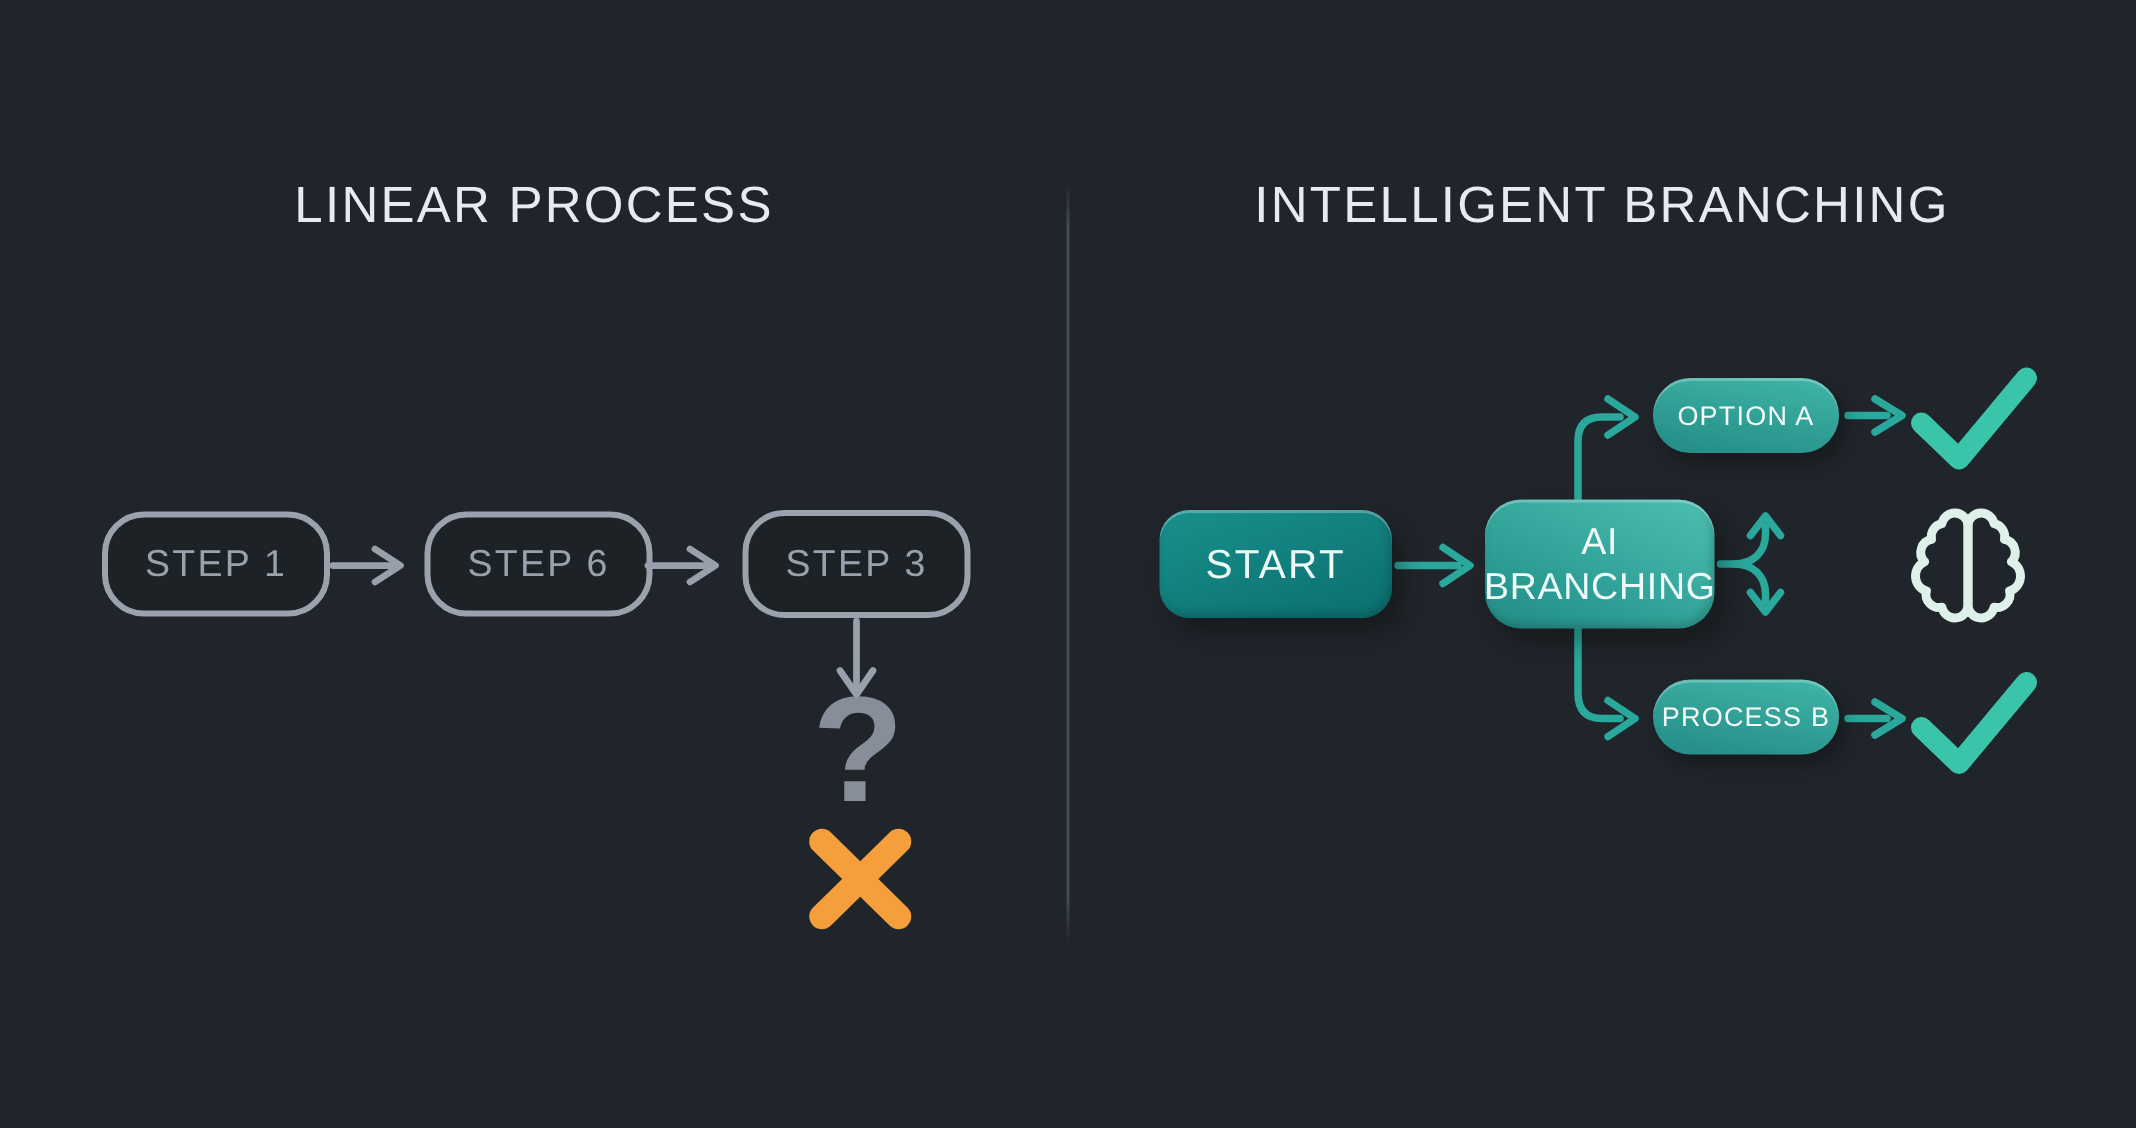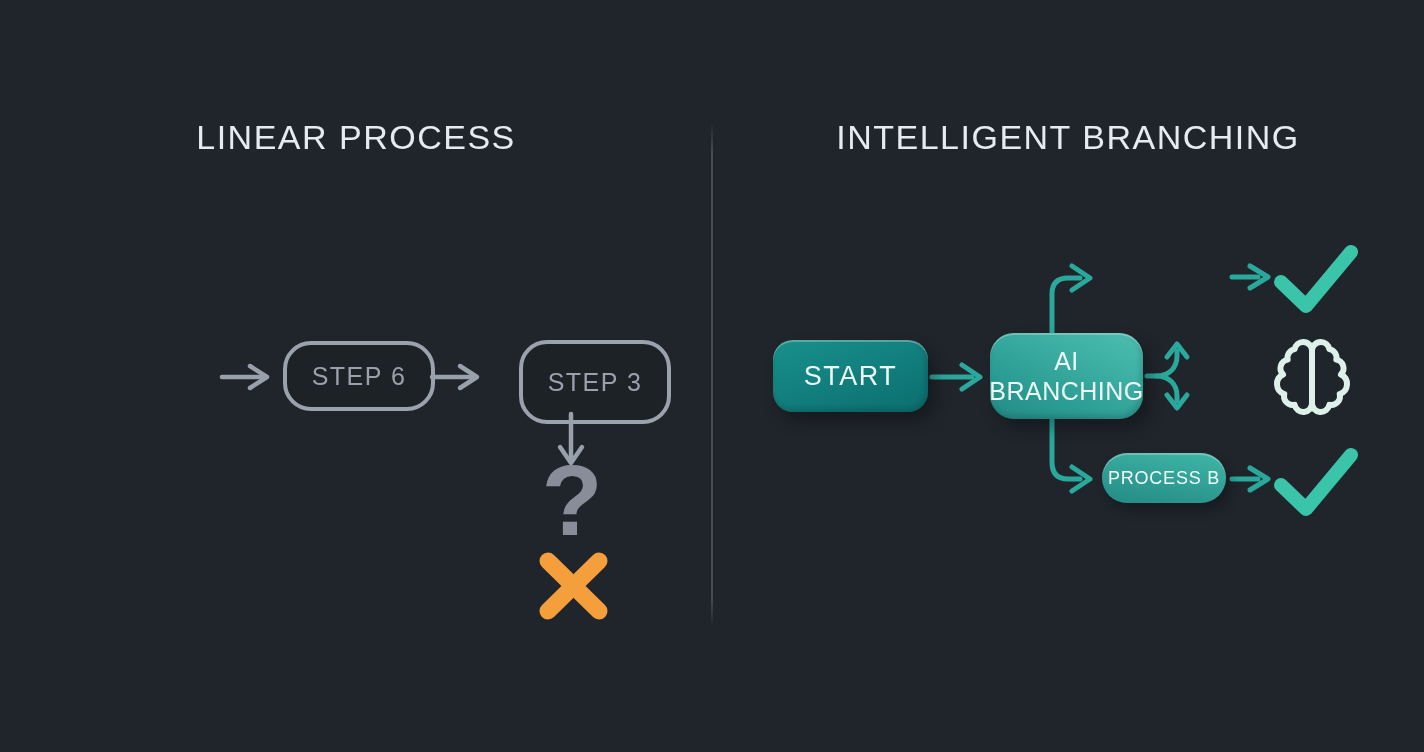--- a/index.html
+++ b/index.html
@@ -44,21 +44,21 @@
     border: 4px solid #9aa2ad;
     border-radius: 28px;
     display: flex; align-items: center; justify-content: center;
     color: #99a1ac;
     font-size: 25px;
     letter-spacing: 1.5px;
     background: rgba(0,0,0,0.08);
   }
   .step-1 { left: 68px;  top: 341px; }
   .step-2 { left: 283px; top: 341px; }
-  .step-3 { left: 495px; top: 340px; height: 84px; margin-left: 24px; }
+  .step-3 { left: 495px; top: 340px; height: 72px; }
 
   .question-mark {
     position: absolute;
     left: 511px; top: 450px;
     width: 122px;
     text-align: center;
     font-size: 100px;
     font-weight: 700;
     line-height: 1;
     color: #878e99;
@@ -117,20 +117,23 @@
 </head>
 <body>
 
 <div class="canvas">
 
   <div class="panel-title right">INTELLIGENT BRANCHING</div>
   <div class="panel-title left">LINEAR PROCESS</div>
 
   <div class="divider"></div>
 
+  <div class="step-box step-1">
+    <span>STEP 1</span>
+  </div>
   <div class="step-box step-2">
     <span>STEP 6</span>
   </div>
   <div class="step-box step-3">
     <span>STEP 3</span>
   </div>
 
   <div class="question-mark">?</div>
 
   <svg class="overlay" width="1424" height="752" viewBox="0 0 1424 752">
@@ -197,17 +200,20 @@
 
   <div class="teal-node start-box">
     <span>START</span>
   </div>
 
   <div class="teal-node decision-box">
     <span>AI</span>
     <span>BRANCHING</span>
   </div>
 
+  <div class="option-pill option-a">
+    <span>OPTION A</span>
+  </div>
   <div class="option-pill option-b">
     <span>PROCESS B</span>
   </div>
 
 </div>
 
 </body></html>

